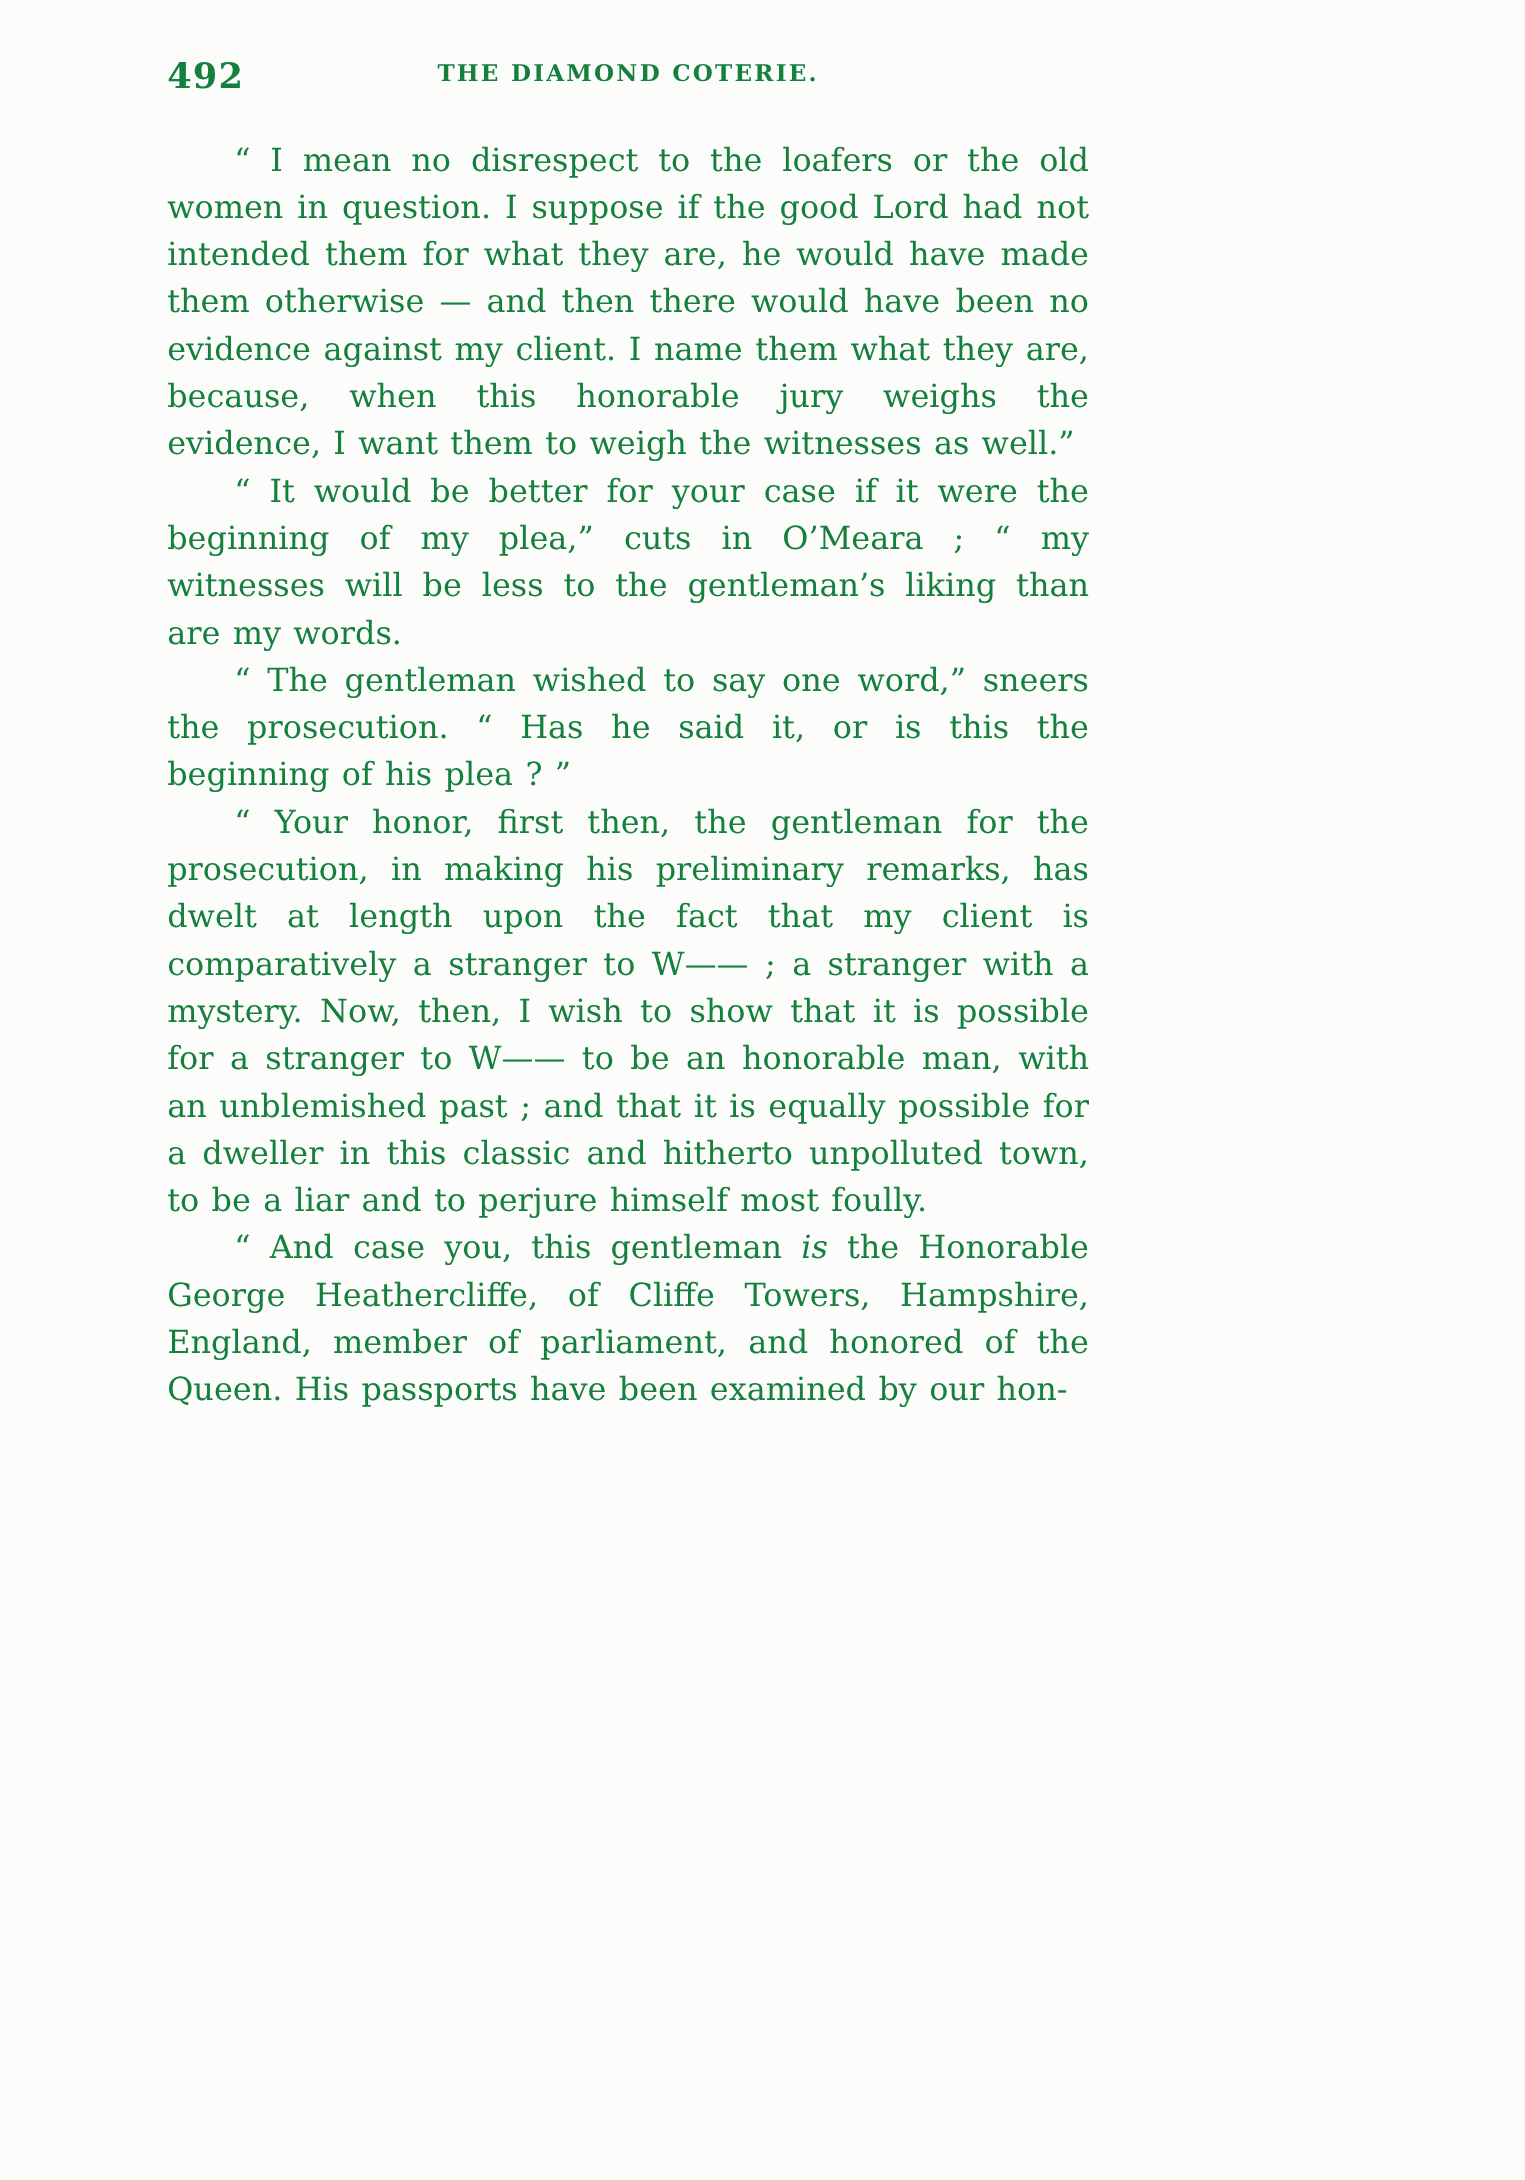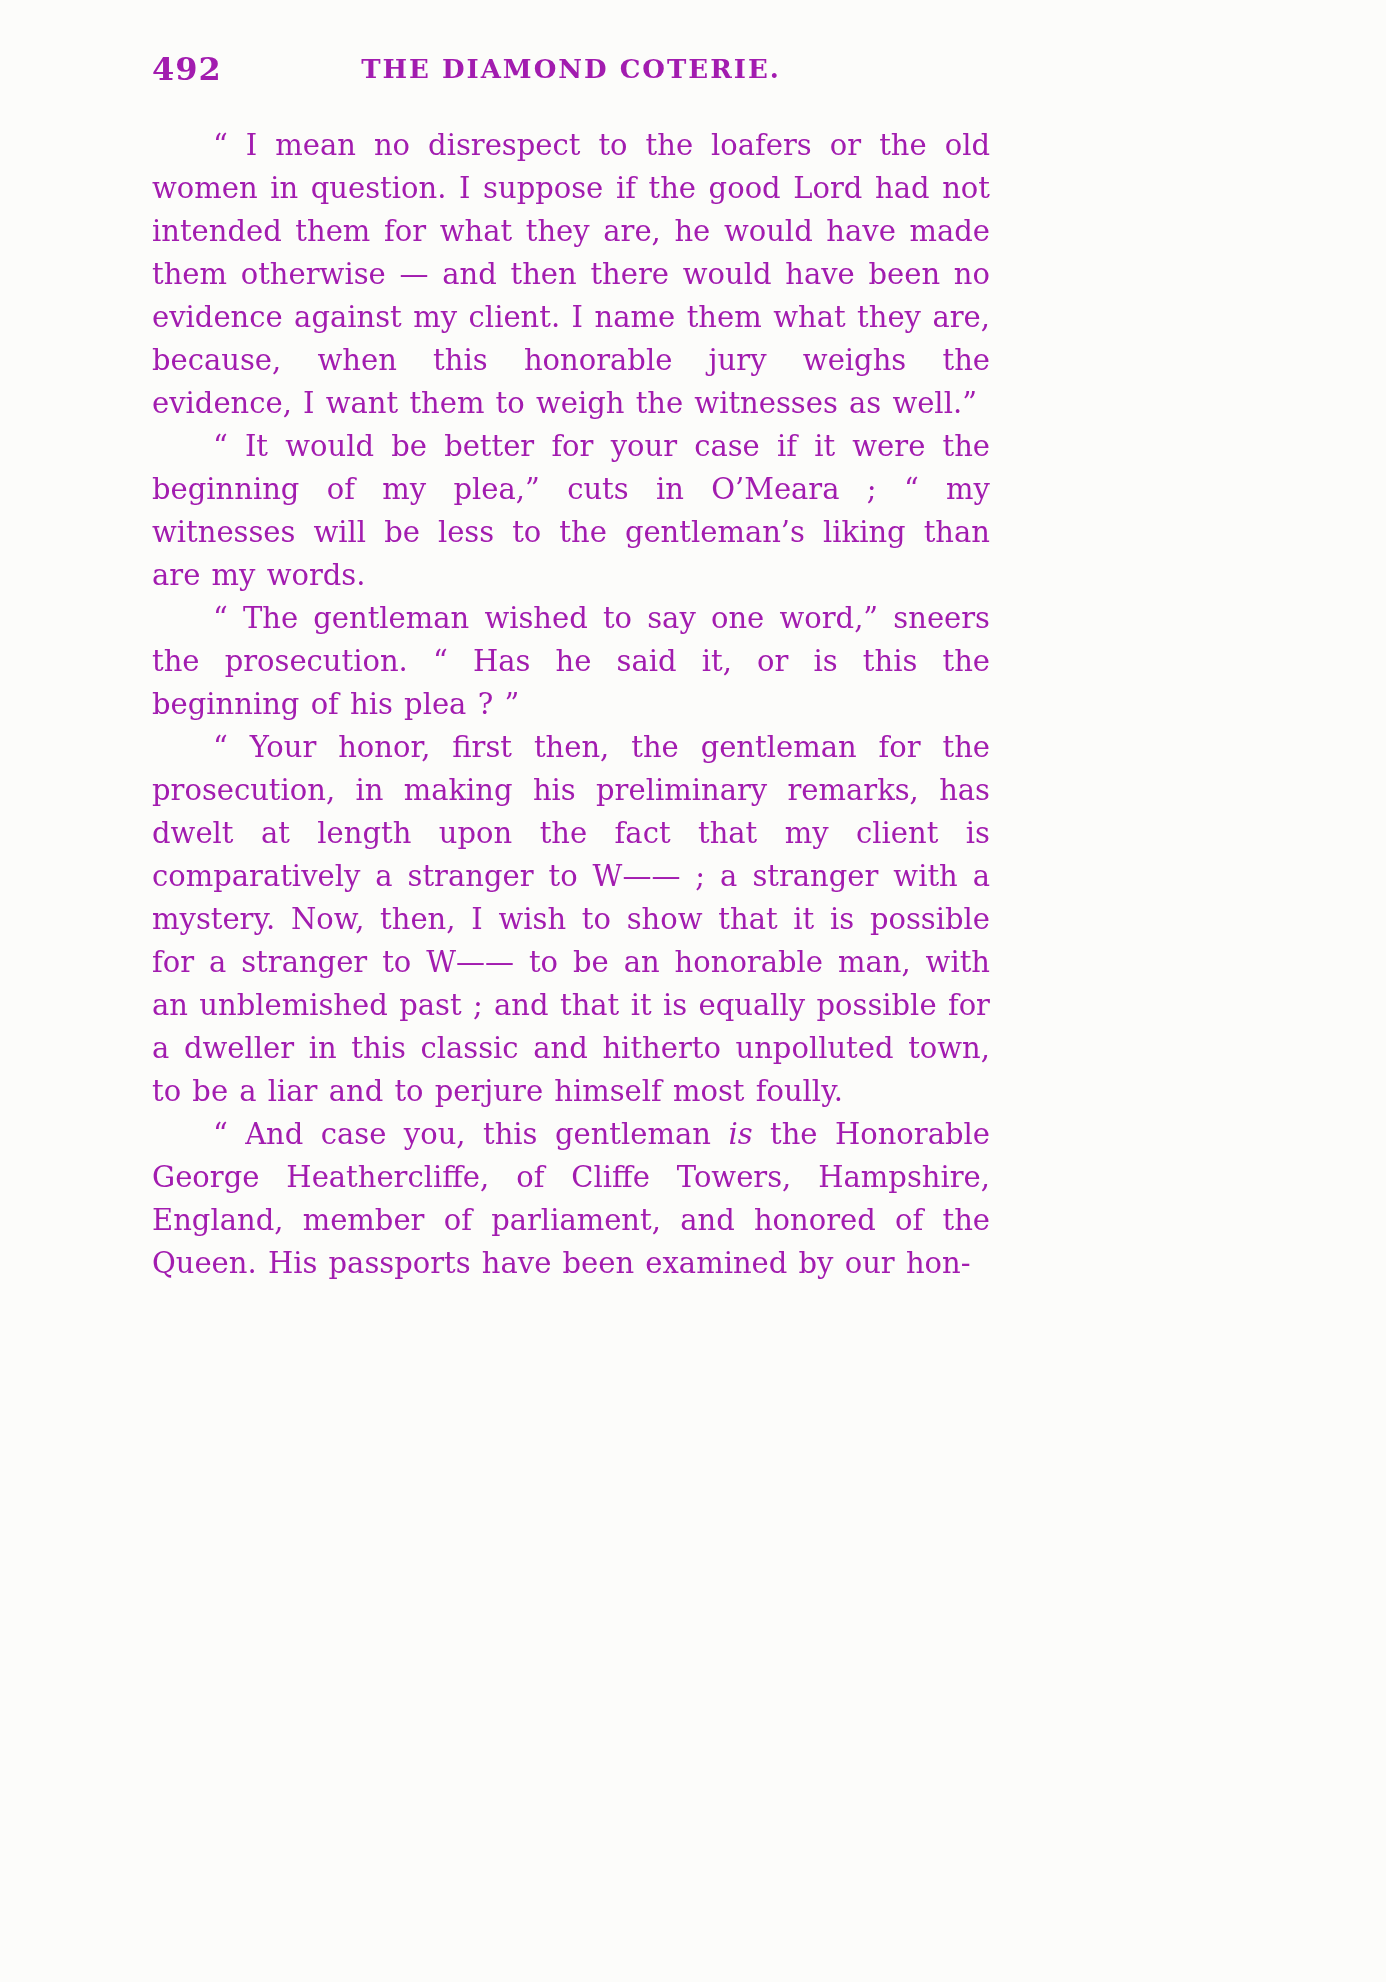--- a/index.html
+++ b/index.html
@@ -6,21 +6,21 @@
     margin: 0;
     padding: 0;
     background: #e9e9e7;
   }
   .page {
     position: relative;
     width: 1386px;
     height: 1982px;
     margin: 0 auto;
     background: #fcfcfa;
-    color: #a21caf;
+    color: #15803d;
     font-family: "DejaVu Serif", "Liberation Serif", serif;
     box-sizing: border-box;
     overflow: hidden;
   }
   .text-block {
     position: absolute;
     left: 152px;
     top: 50px;
     width: 838px;
   }
@@ -36,21 +36,21 @@
     font-size: 32px;
     font-weight: bold;
     letter-spacing: 1px;
   }
   .running-title {
     position: absolute;
     left: 0;
     right: 0;
     top: 4px;
     text-align: center;
-    font-size: 26px;
+    font-size: 21px;
     font-weight: bold;
     letter-spacing: 2px;
   }
   .body-text p {
     margin: 0;
     font-size: 29px;
     line-height: 43px;
     text-align: justify;
     text-indent: 2.1em;
     word-spacing: 2px;

